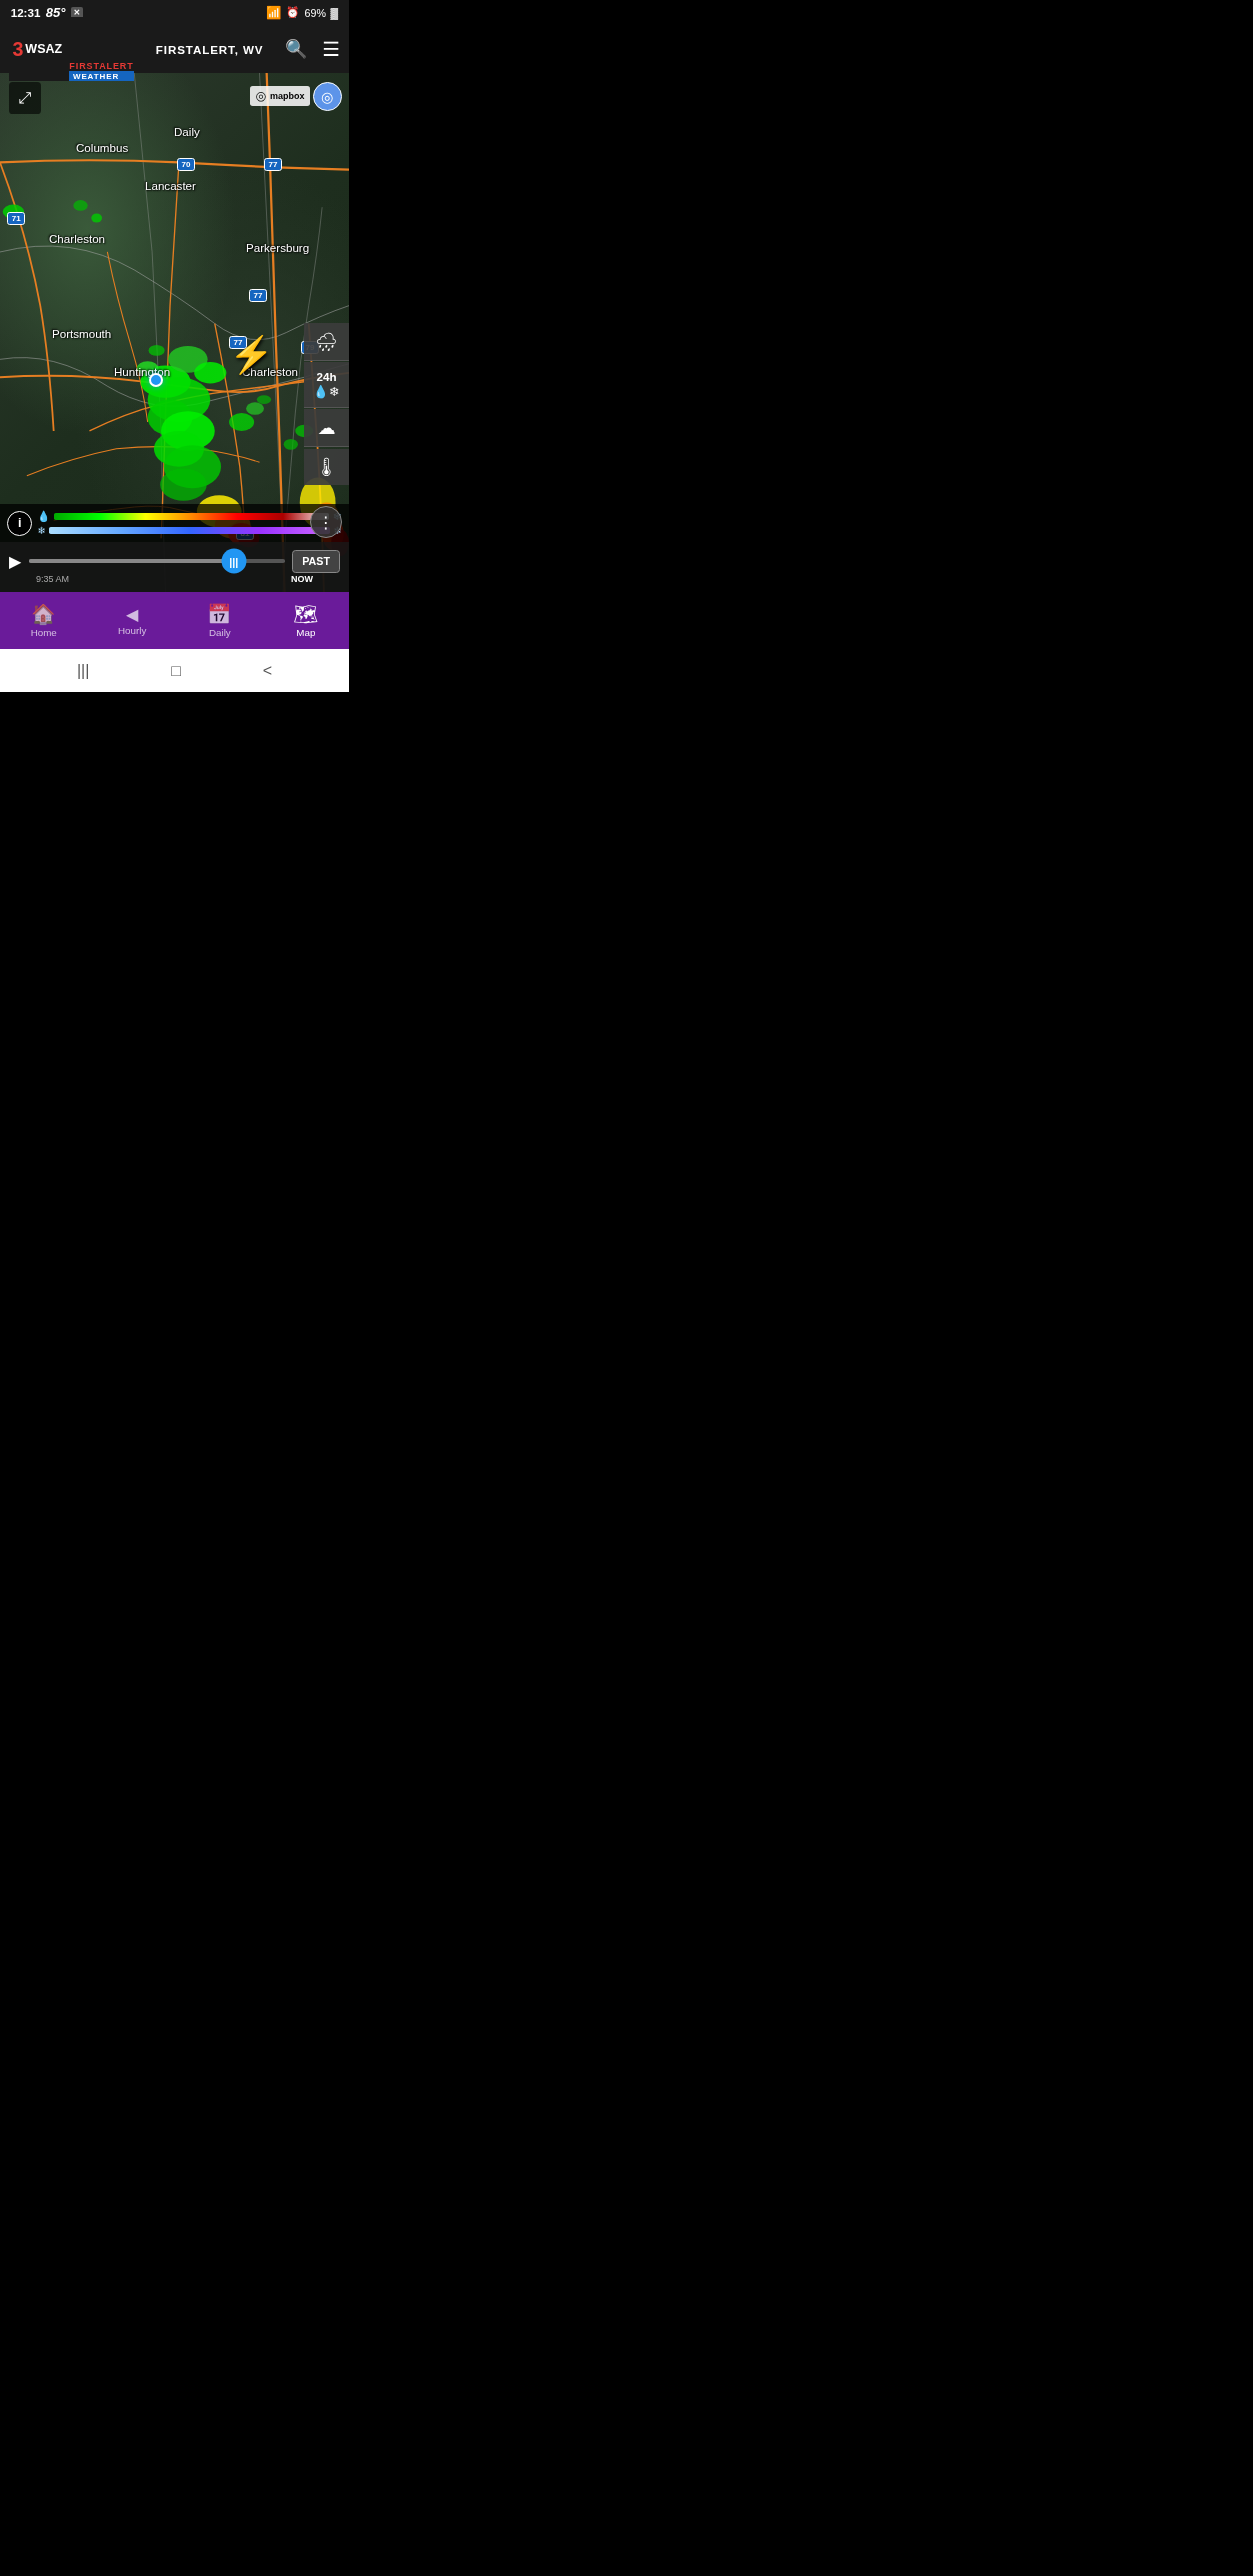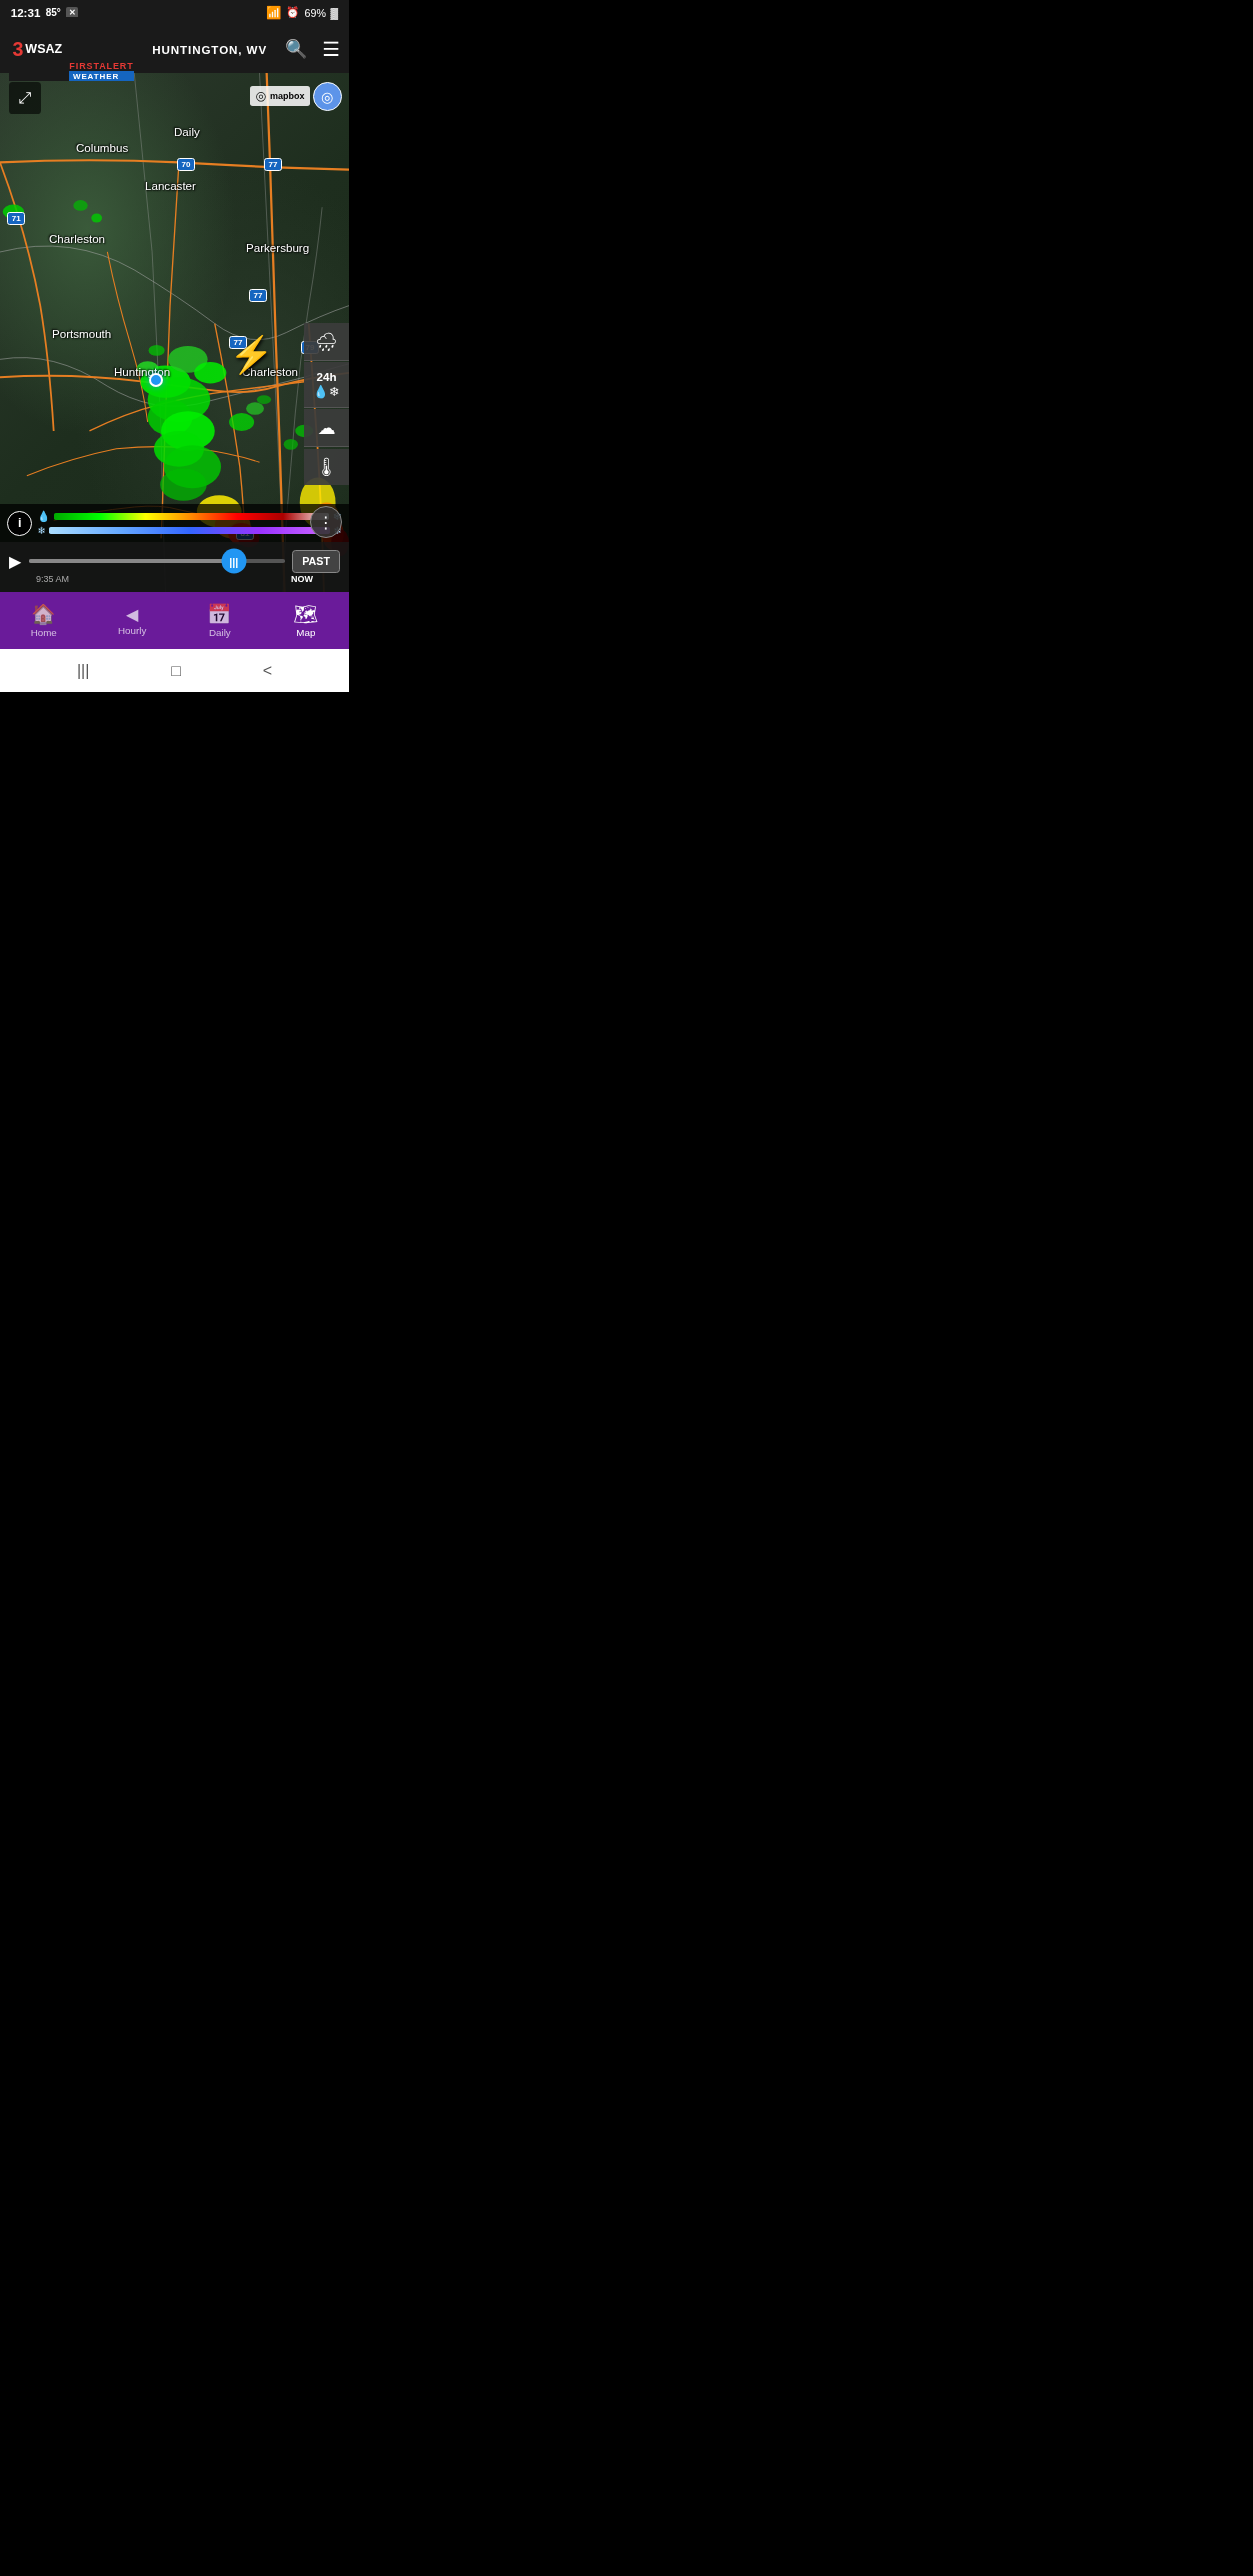--- a/index.html
+++ b/index.html
@@ -27,22 +27,23 @@
     }
     .status-left {
       display: flex;
       align-items: center;
       gap: 5.4px;
       color: #fff;
       font-size: 11.6px;
       font-weight: 600;
     }
     .status-temp {
-      font-size: 10px;
-      color: #fff;
+      font-size: 13px;
+      color: #fff;
+      font-style: italic;
     }
     .status-x {
       background: #555;
       color: #fff;
       font-size: 8px;
       padding: 0.9px 2.7px;
       border-radius: 1.8px;
     }
     .status-right {
       display: flex;
@@ -511,21 +512,21 @@
       <div class="logo-wsaz">
         <span class="logo-channel">3</span>
         <span class="logo-wsaz-text">WSAZ</span>
       </div>
       <div class="logo-first-alert">
         <span class="first-alert-top">FIRSTALERT</span>
         <span class="first-alert-bottom">WEATHER</span>
       </div>
     </div>
   </div>
-  <div class="header-location">HUNTINGTON, WV</div>
+  <div class="header-location">FIRSTALERT, WV</div>
   <div class="header-icons">
     <span class="search-icon">🔍</span>
     <span class="menu-icon">☰</span>
   </div>
 </div>
 
 <div id="map-container">
 
   <div class="map-bg"></div>
 

